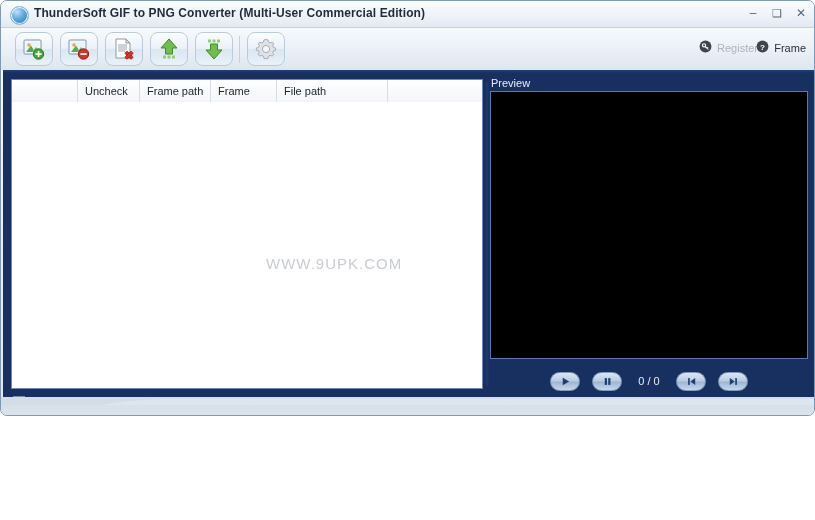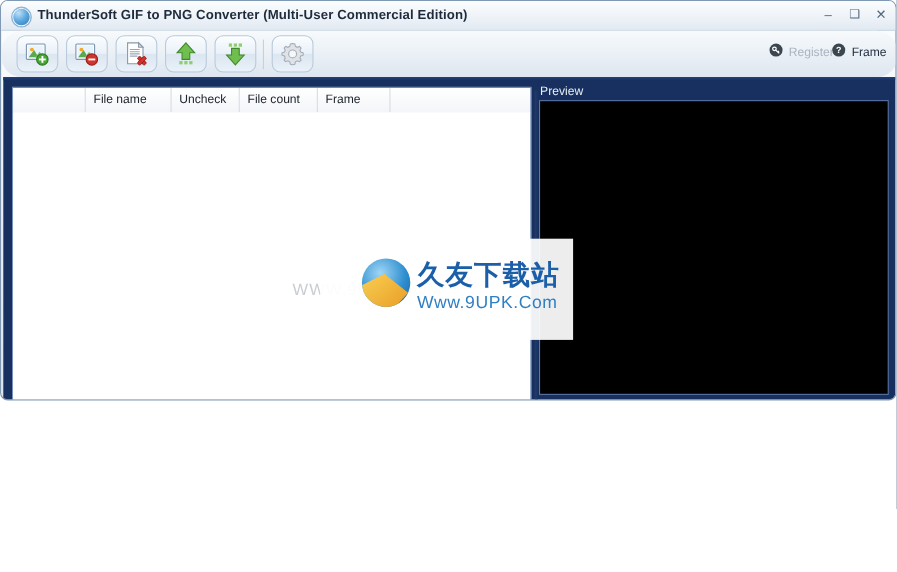--- a/index.html
+++ b/index.html
@@ -1,37 +1,37 @@
 <!DOCTYPE html>
 <html><head>
 <meta charset="utf-8">
 <style>
   html,body{margin:0;padding:0;background:#ffffff;}
   body{width:815px;height:520px;overflow:hidden;font-family:"Liberation Sans",sans-serif;}
-  .app{position:relative;width:815px;height:364px;
+  .app{position:relative;width:815px;height:416px;
        background:linear-gradient(180deg,#fdfefe 0%,#eef2f6 40%,#dfe6ee 100%);
        border:1px solid #7f98b4;box-sizing:border-box;border-radius:7px;overflow:hidden;}
 
   
   .titlebar{position:absolute;left:0;top:0;width:815px;height:27px;
             background:linear-gradient(180deg,#fbfdfe 0%,#eef3f8 55%,#e2e9f1 100%);
             border-bottom:1px solid #c3d0de;box-sizing:border-box;}
   .app-orb{position:absolute;left:9px;top:5px;width:17px;height:17px;border-radius:50%;
            background:radial-gradient(circle at 35% 28%,#bfe1f7 0%,#5ba7de 45%,#2a6ea8 100%);
            border:1px solid #8fb4d2;box-shadow:0 0 0 1px #f2f7fb inset;}
   .title-text{position:absolute;left:33px;top:5px;font-size:12px;font-weight:bold;color:#1d2b3c;
               letter-spacing:.1px;white-space:nowrap;}
   .wbtns{position:absolute;right:8px;top:5px;display:flex;gap:10px;align-items:center;}
   .wbtn{width:14px;height:14px;display:flex;align-items:center;justify-content:center;
         font-size:12px;color:#51697f;line-height:1;cursor:default;}
   .wbtn.sq{font-size:11px;}
 
   
   .toolbar{position:absolute;left:0;top:27px;width:815px;height:42px;
-           background:linear-gradient(180deg,#f7fafc 0%,#eaf0f6 50%,#dde6ef 100%);border-radius:19px;}
+           background:linear-gradient(180deg,#f7fafc 0%,#eaf0f6 50%,#dde6ef 100%);}
   .tbtn{position:absolute;top:4px;width:38px;height:34px;border-radius:8px;
         background:linear-gradient(180deg,#fbfdff 0%,#eaf1f8 48%,#dbe6f1 52%,#eaf2f9 100%);
         border:1px solid #b9cadb;box-sizing:border-box;
         box-shadow:0 1px 0 rgba(255,255,255,.9) inset;
         display:flex;align-items:center;justify-content:center;}
   .tbtn svg{display:block;}
   .tsep{position:absolute;top:8px;width:1px;height:27px;background:#c3d2e0;}
 
   
   .bodypanel{position:absolute;left:2px;top:69px;width:811px;height:343px;
@@ -211,24 +211,24 @@
       </span>
       <span style="font-size:11px;color:#253140;">Frame</span>
     </div>
   </div>
 
   <div class="bodypanel">
 
     <div class="listwrap">
       <div class="listhead">
         <div class="hcell" style="width:66px;"></div>
-        <div class="hcell" style="width:78px;">File name</div>
         <div class="hcell" style="width:62px;">Uncheck</div>
-        <div class="hcell" style="width:71px;">File count</div>
+        <div class="hcell" style="width:71px;">Frame path</div>
         <div class="hcell" style="width:66px;">Frame</div>
+        <div class="hcell" style="width:111px;">File path</div>
         <div class="hcell" style="flex:1;border-right:none;"></div>
       </div>
       <div class="listbody"></div>
     </div>
 
     <div class="checkall">
       <span class="cbox checked"></span>
       <span class="checkall-label">Check / Uncheck all</span>
     </div>
 
@@ -296,20 +296,15 @@
     
     
     
     
 
     
   </div>
 
   <div class="wm">
     <div class="wm-ghost">WWW.9UPK.COM</div>
-    <div class="wm-card">
-      <div class="wm-logo"></div>
-      <div class="wm-cn">久友下载站</div>
-      <div class="wm-url">Www.9UPK.Com</div>
-    </div>
   </div>
 
 </div>
 
 </body></html>

